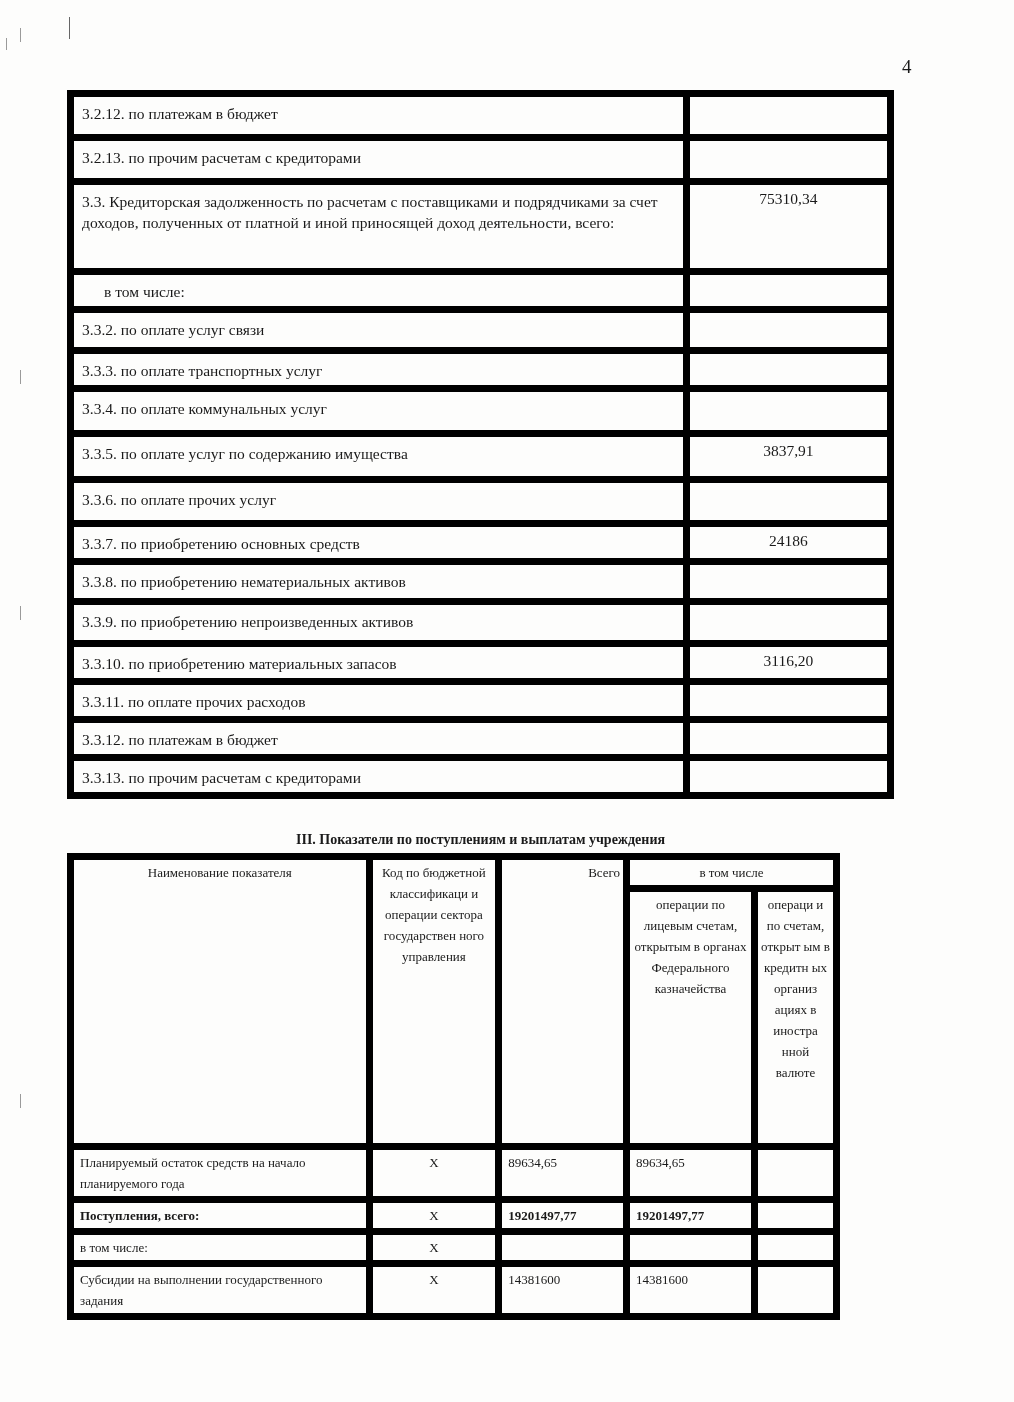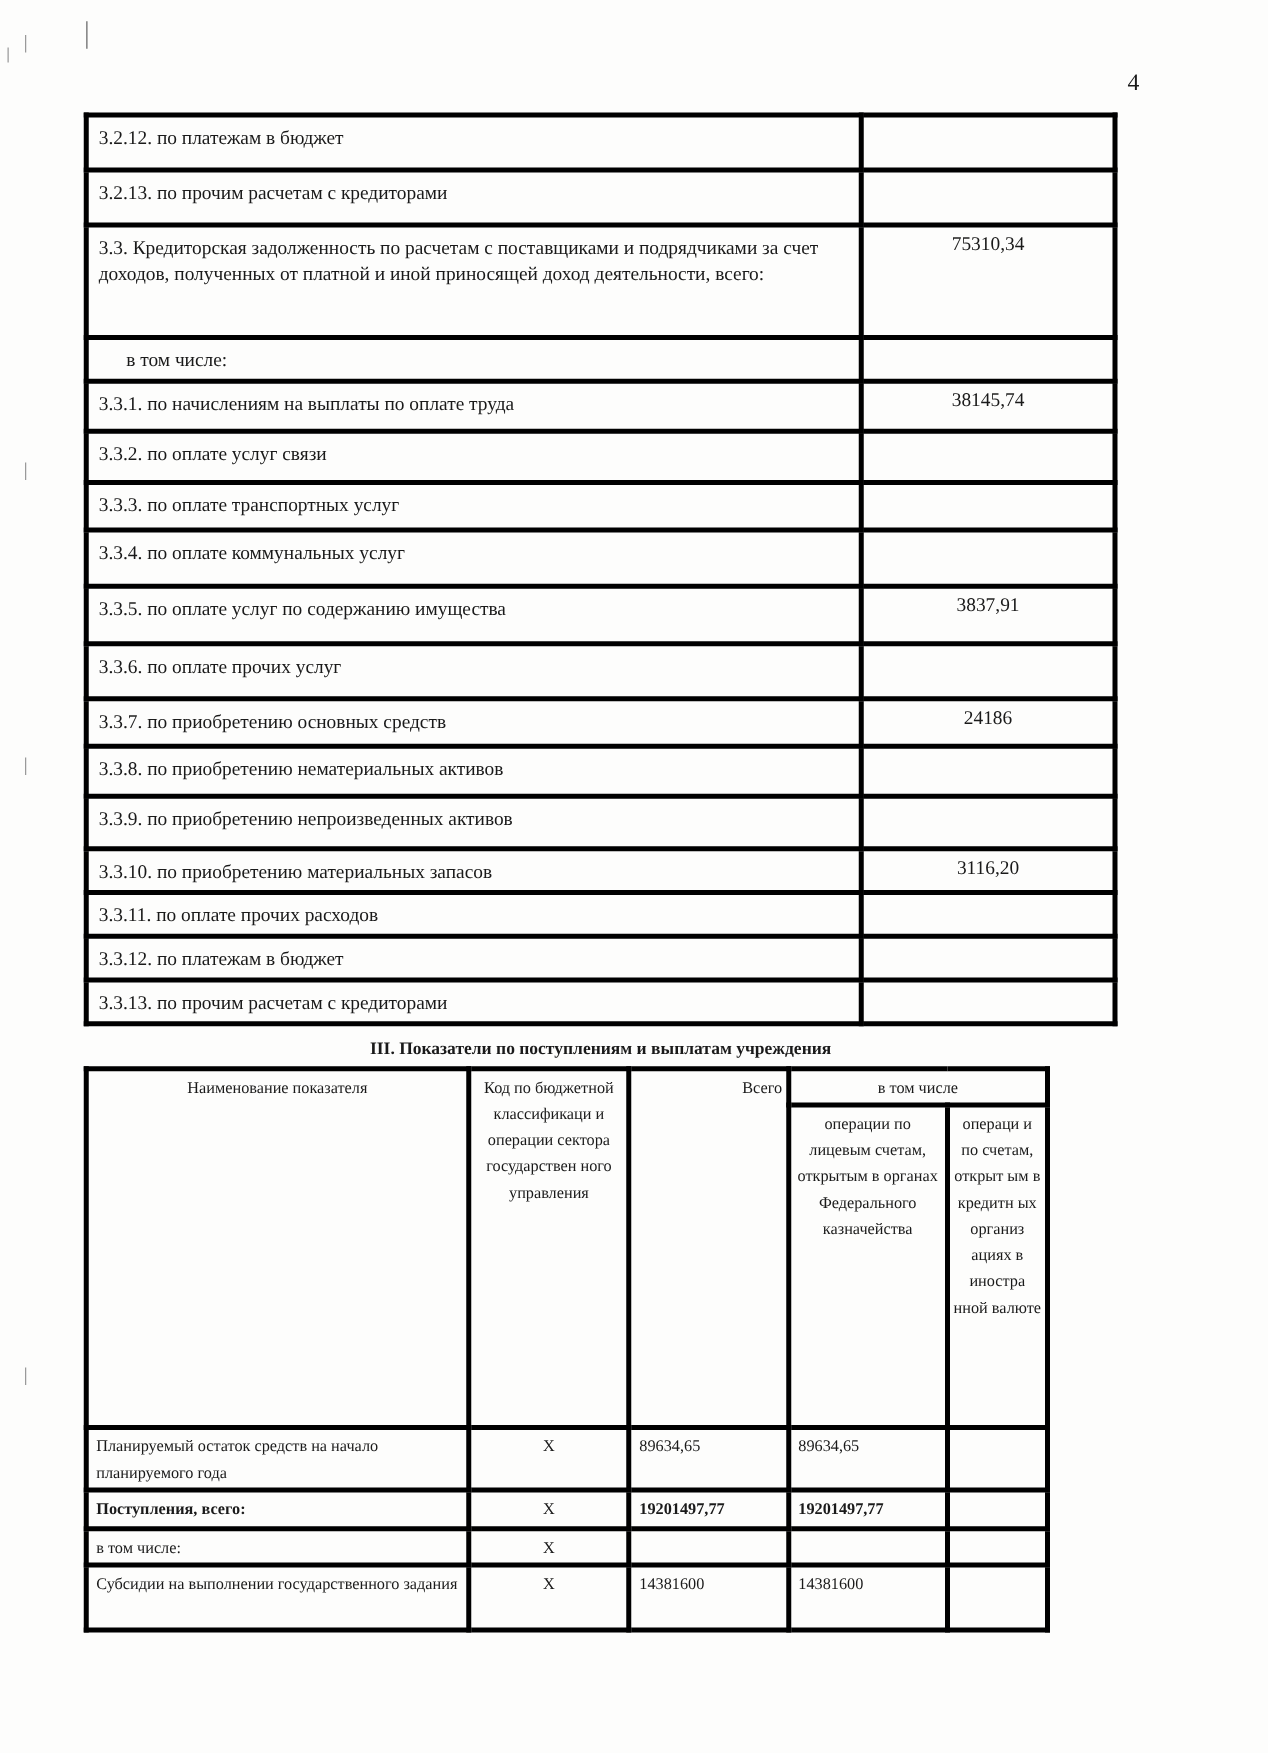--- a/index.html
+++ b/index.html
@@ -3,21 +3,21 @@
   <meta charset="utf-8">
   <style>
     html, body { margin: 0; padding: 0; }
     body {
       width: 1014px; height: 1402px; background: #fdfdfc; position: relative; overflow: hidden;
       font-family: "Liberation Serif", serif; color: #1a1a1a;
     }
     .page-number { position: absolute; left: 902px; top: 56px; font-size: 19px; }
     .scan-mark { position: absolute; width: 1px; background: #9a9a9a; }
     table { border-collapse: collapse; position: absolute; }
-    td, th { border: 4px solid #000000; vertical-align: top; font-weight: normal; }
+    td, th { border: 7px solid #000000; vertical-align: top; font-weight: normal; }
 
     
     #t1 { left: 67px; top: 90px; width: 827px; font-size: 15.5px; }
     #t1 td.label { width: 610px; padding: 6px 8px 4px 8px; line-height: 21px; }
     #t1 td.value { width: 200px; text-align: center; padding: 5px 4px 4px 4px; }
     #t1 td.indent { padding-left: 30px; }
 
     .section-title {
       position: absolute; left: 67px; width: 827px; top: 832px; text-align: center;
       font-weight: bold; font-size: 14px;
@@ -51,24 +51,20 @@
     <td class="label">3.2.13. по прочим расчетам с кредиторами</td>
     <td class="value"></td>
   </tr>
   <tr style="height:90px;">
     <td class="label">3.3. Кредиторская задолженность по расчетам с поставщиками и подрядчиками за счет доходов, полученных от платной и иной приносящей доход деятельности, всего:</td>
     <td class="value">75310,34</td>
   </tr>
   <tr style="height:34px;">
     <td class="label indent">в том числе:</td>
     <td class="value"></td>
-  </tr>
-  <tr style="height:40px;">
-    <td class="label">3.3.1.  по начислениям на выплаты по оплате труда</td>
-    <td class="value">38145,74</td>
   </tr>
   <tr style="height:41px;">
     <td class="label">3.3.2.  по оплате услуг связи</td>
     <td class="value"></td>
   </tr>
   <tr style="height:38px;">
     <td class="label">3.3.3. по оплате транспортных услуг</td>
     <td class="value"></td>
   </tr>
   <tr style="height:45px;">

